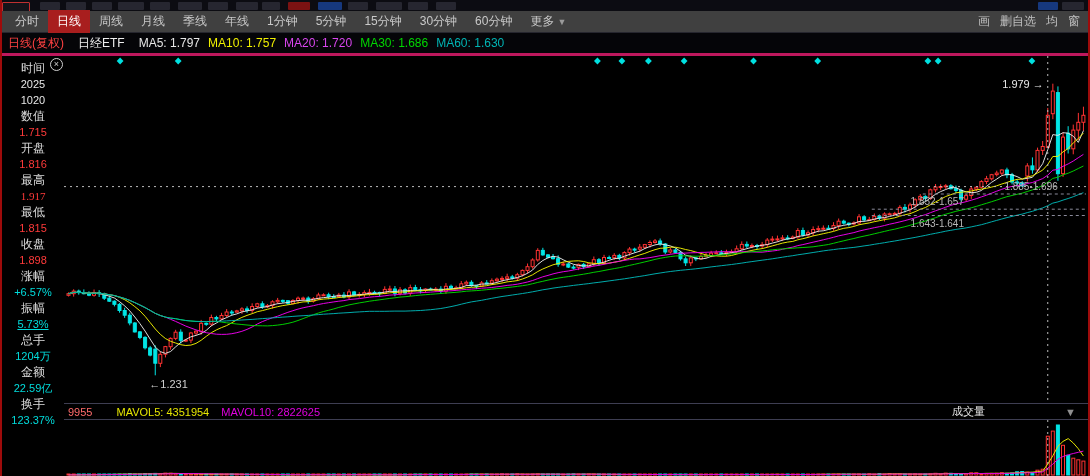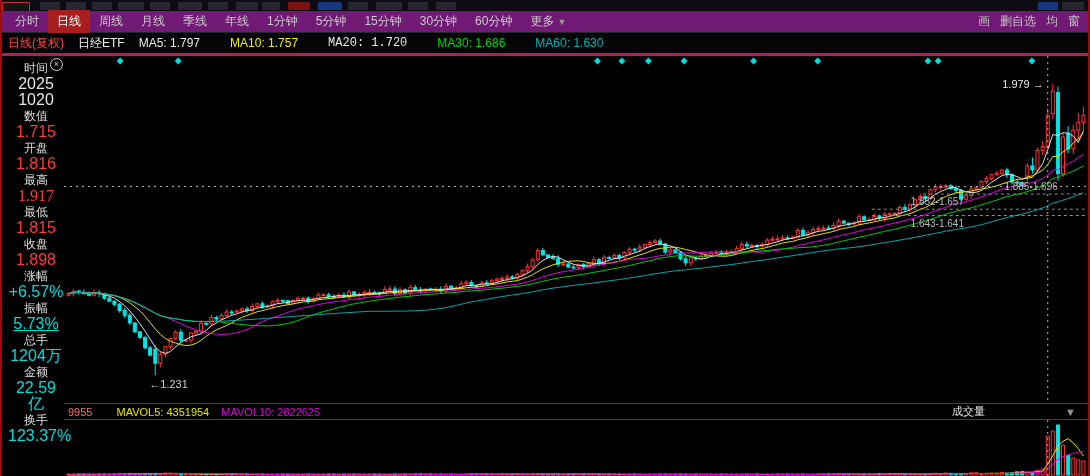--- a/index.html
+++ b/index.html
@@ -2,21 +2,21 @@
 <html><head>
 <meta charset="utf-8">
 <style>
   html,body{margin:0;padding:0;background:#000;}
   body{font-family:"Liberation Sans",sans-serif;}
   .app{position:relative;width:1090px;height:476px;background:#000;overflow:hidden;}
   .edge{position:absolute;top:0;bottom:0;width:2px;background:#9e0b0b;z-index:60;}
   .edge.left{left:0}.edge.right{right:0}
   .clipstrip{position:absolute;left:0;top:0;width:1090px;height:11px;background:#0c0c12;overflow:hidden;z-index:5;}
   .frag{position:absolute;top:2px;height:8px;border-radius:1px;background:#262630;}
-  .tabbar{position:absolute;left:0;top:11px;width:1090px;height:22px;background:#701a75;display:flex;align-items:center;z-index:5;border-bottom:1px solid #26262e;box-sizing:border-box;}
+  .tabbar{position:absolute;left:0;top:11px;width:1090px;height:22px;background:#404040;display:flex;align-items:center;z-index:5;border-bottom:1px solid #26262e;box-sizing:border-box;}
   .tabs{display:flex;align-items:center;height:100%;padding-left:6px;}
   .tab{font-size:12px;color:#c9c9c9;padding:3px 9px;cursor:default;white-space:nowrap;}
   .tab.active{background:#a81e1e;color:#fff;}
   .tab .caret{font-size:9px;color:#9a9a9a;margin-left:3px;}
   .righttools{margin-left:auto;display:flex;gap:10px;padding-right:10px;}
   .rtool{font-size:12px;color:#c0c0c0;white-space:nowrap;}
   .infobar{position:absolute;left:0;top:33px;width:1090px;height:23px;background:#050508;display:flex;align-items:center;gap:14px;padding-left:8px;z-index:5;border-bottom:3px solid #be185d;box-sizing:border-box;}
   .mode{font-size:12px;color:#ff4242;}
   .sym{font-size:12px;color:#f0f0f0;}
   .ma-item{font-size:12px;white-space:nowrap;}
@@ -24,23 +24,23 @@
   #price-svg{top:56px;}
   #vol-svg{top:420px;}
   .hdiv{position:absolute;left:0;width:1090px;height:1px;background:#3e3e52;z-index:6;}
   .mavolbar{position:absolute;left:0;top:404px;width:1090px;height:15px;background:#000;display:flex;align-items:center;gap:24px;padding-left:68px;z-index:6;box-sizing:border-box;}
   .mavolbar span{font-size:11px;white-space:nowrap;}
   .spacer{flex:1;}
   .vol-label{color:#e8e8e8;}
   .vol-caret{color:#8f8f8f;font-size:9px;margin-right:14px;margin-left:56px;}
   .sidepanel{position:absolute;left:2px;top:56px;width:62px;background:#000;z-index:20;padding-top:4px;box-sizing:border-box;}
   .sp-close{position:absolute;top:2px;right:1px;width:11px;height:11px;border:1px solid #cfcfcf;border-radius:50%;color:#cfcfcf;font-size:9px;line-height:10px;text-align:center;cursor:default;}
-  .sp-row{text-align:center;margin-left:6px;}
+  .sp-row{text-align:center;}
   .sp-label{font-size:12px;color:#dcdcdc;line-height:16px;}
-  .sp-val{font-size:16px;line-height:16px;}
+  .sp-val{font-size:11px;line-height:16px;}
 </style>
 </head>
 <body>
 
 <div class="app">
 
   <div class="clipstrip">
     <div class="frag" style="left:2px;width:26px;background:#14141a;border:1px solid #c03030;"></div>
     <div class="frag" style="left:40px;width:20px;"></div>
     <div class="frag" style="left:66px;width:20px;"></div>
@@ -80,24 +80,24 @@
         <span class="rtool">画</span>
         <span class="rtool">删自选</span>
         <span class="rtool">均</span>
         <span class="rtool">窗</span>
       </div>
   </div>
 
   <div class="infobar">
     <span class="mode">日线(复权)</span>
     <span class="sym">日经ETF</span>
-    <span id="ma-items" style="display:flex;gap:30px;">
+    <span id="ma-items" style="display:flex;gap:8px;">
         <span class="ma-item" style="color: rgb(232, 232, 232);">MA5: 1.797</span>
         <span class="ma-item" style="color: rgb(240, 240, 0);">MA10: 1.757</span>
-        <span class="ma-item" style="color: #e5e5e5; font-family: Liberation Mono, monospace;">MA20: 1.720</span>
+        <span class="ma-item" style="color: #d946ef;">MA20: 1.720</span>
         <span class="ma-item" style="color: rgb(0, 216, 0);">MA30: 1.686</span>
         <span class="ma-item" style="color: rgb(0, 180, 180);">MA60: 1.630</span>
       </span>
   </div>
 
   <svg id="price-svg" width="1090" height="347">
       <g>
         <line x1="68.55" y1="236.3" x2="68.55" y2="240.5" stroke="#ff3232" stroke-width="1"></line>
         <rect x="67.0" y="237.7" width="3" height="1.6" fill="#000" stroke="#ff3232" stroke-width="1"></rect>
         <line x1="73.65" y1="233.3" x2="73.65" y2="240.6" stroke="#ff3232" stroke-width="1"></line>

